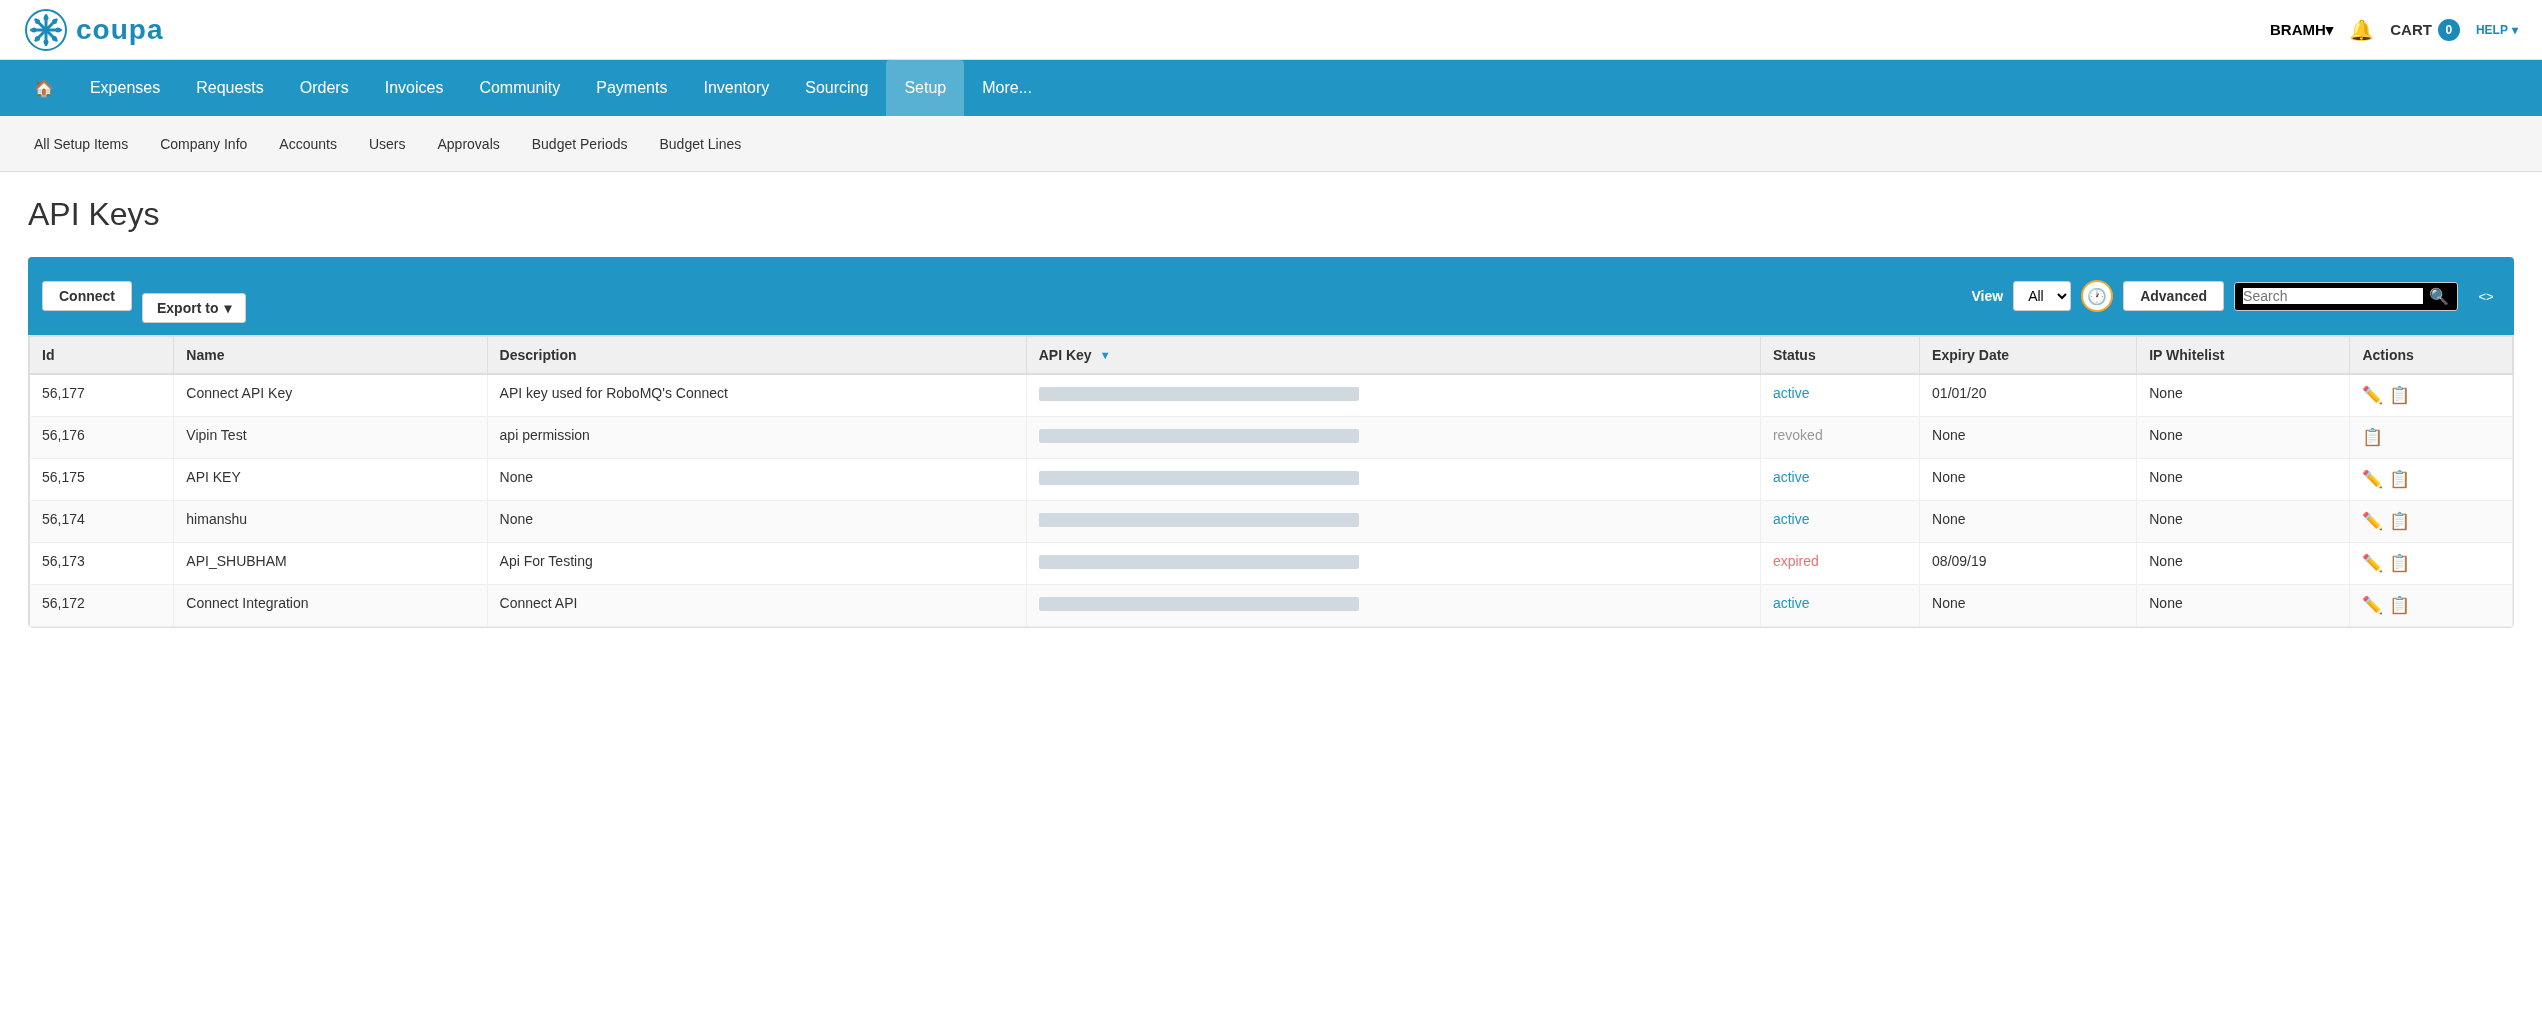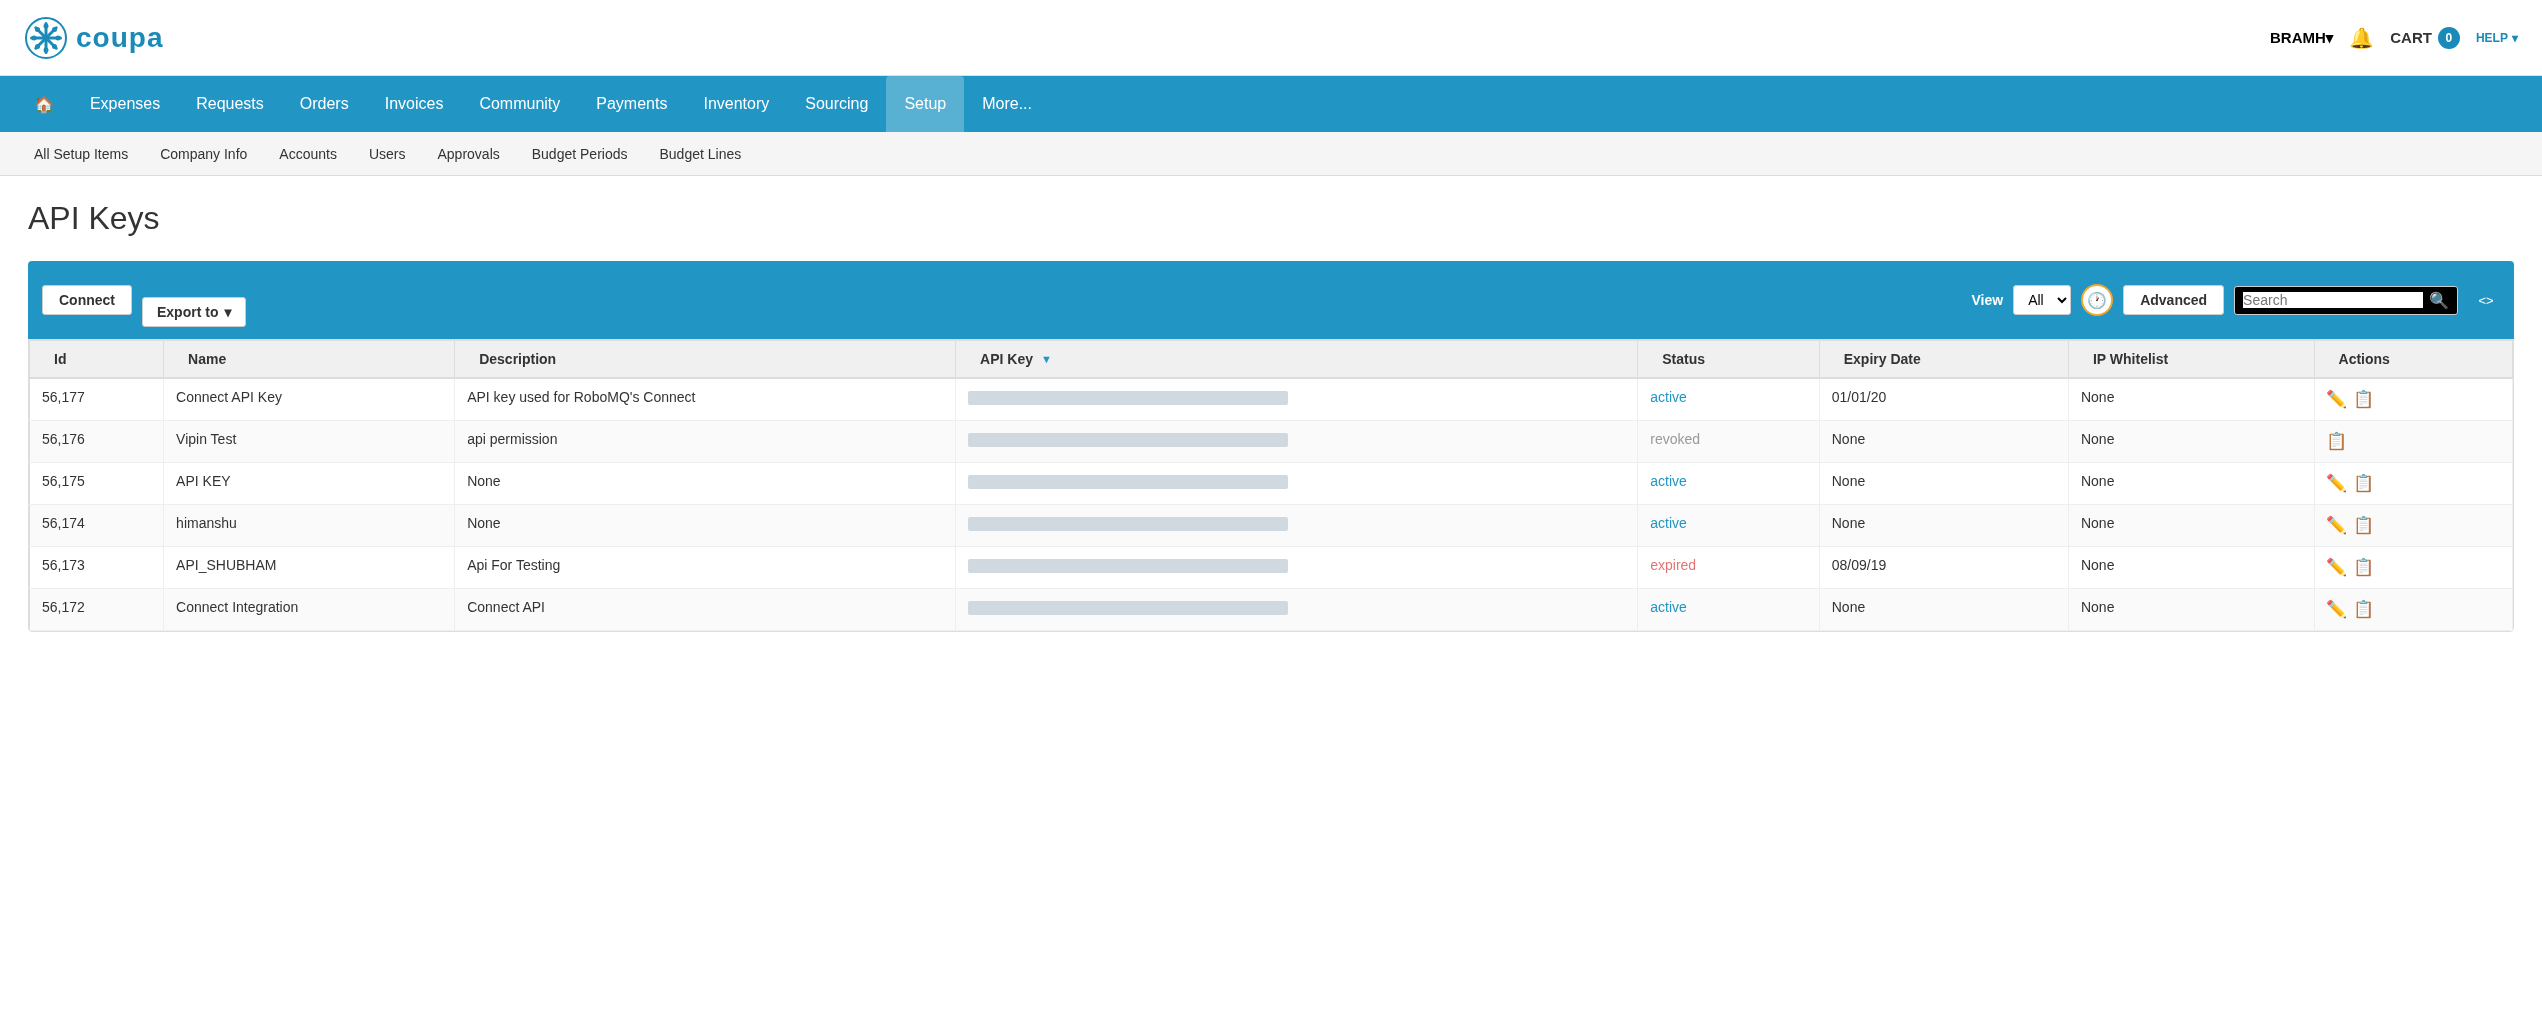--- a/index.html
+++ b/index.html
@@ -6,21 +6,21 @@
     body { font-family: Arial, Helvetica, sans-serif; font-size: 14px; background: #fff; }
 
     
     .top-bar {
       display: flex;
       align-items: center;
       justify-content: space-between;
       padding: 8px 24px;
       background: #fff;
       border-bottom: 1px solid #e0e0e0;
-      height: 76px;
+      height: 60px;
     }
     .logo-area {
       display: flex;
       align-items: center;
       gap: 8px;
     }
     .logo-icon {
       width: 44px;
       height: 44px;
     }
@@ -102,21 +102,21 @@
       border-radius: 4px 4px 0 0;
     }
 
     
     .sub-nav {
       background: #f5f5f5;
       border-bottom: 1px solid #ddd;
       display: flex;
       align-items: center;
       padding: 0 20px;
-      height: 44px;
+      height: 56px;
       gap: 4px;
     }
     .sub-nav-item {
       padding: 8px 14px;
       font-size: 14px;
       color: #333;
       cursor: pointer;
       border-radius: 3px;
     }
 
@@ -221,21 +221,21 @@
 
     
     .data-table {
       width: 100%;
       border-collapse: collapse;
       border: 1px solid #ddd;
     }
     .data-table th {
       background: #f0f0f0;
       text-align: left;
-      padding: 10px 24px;
+      padding: 10px 12px;
       font-size: 14px;
       font-weight: bold;
       color: #333;
       border-bottom: 2px solid #ddd;
       border-right: 1px solid #ddd;
     }
     .data-table td {
       padding: 10px 12px;
       font-size: 14px;
       color: #333;

